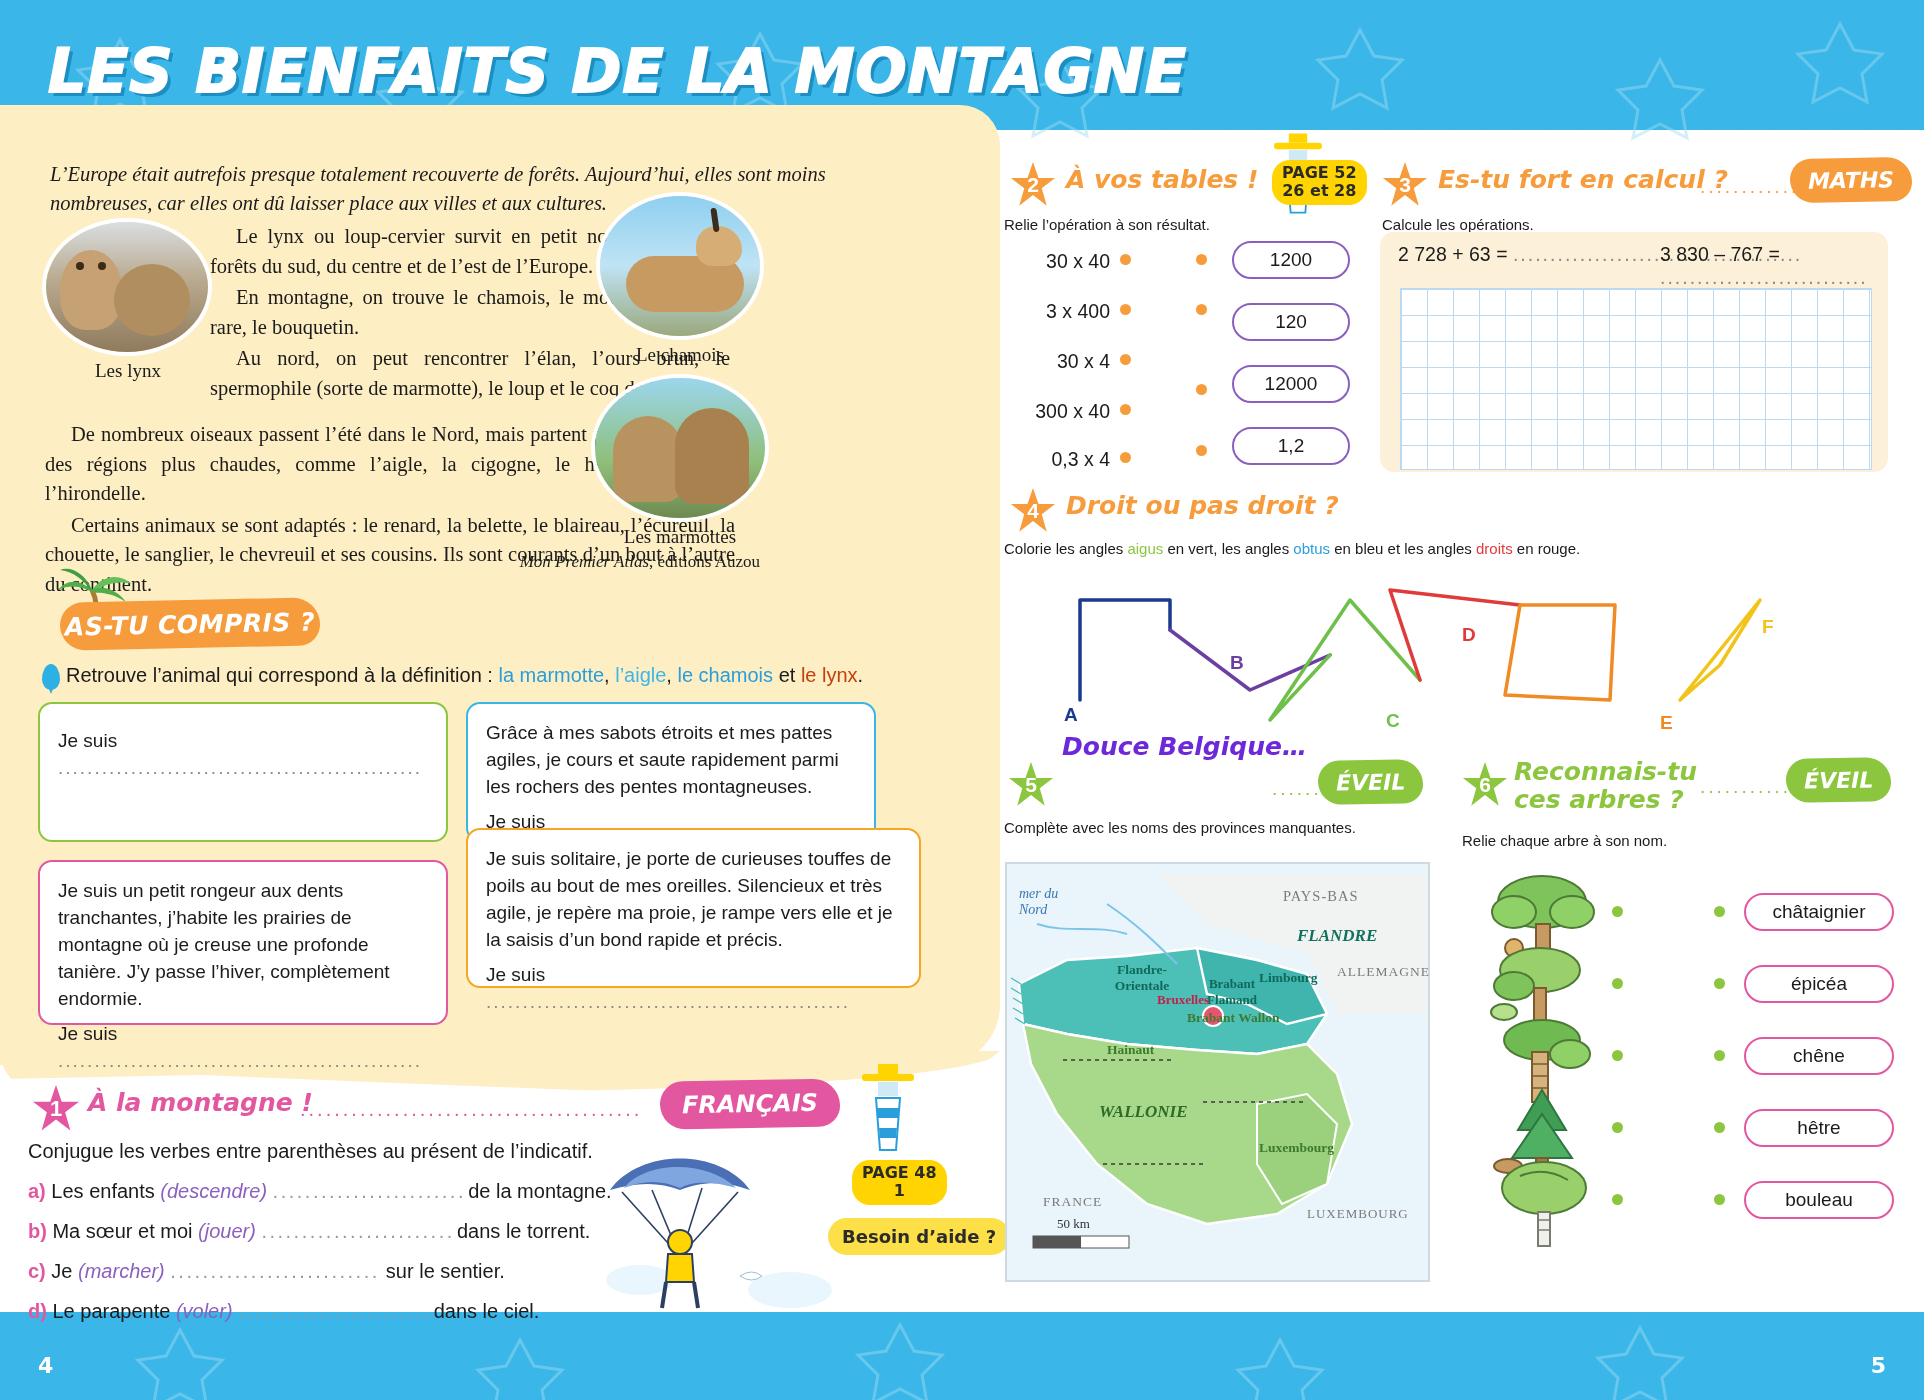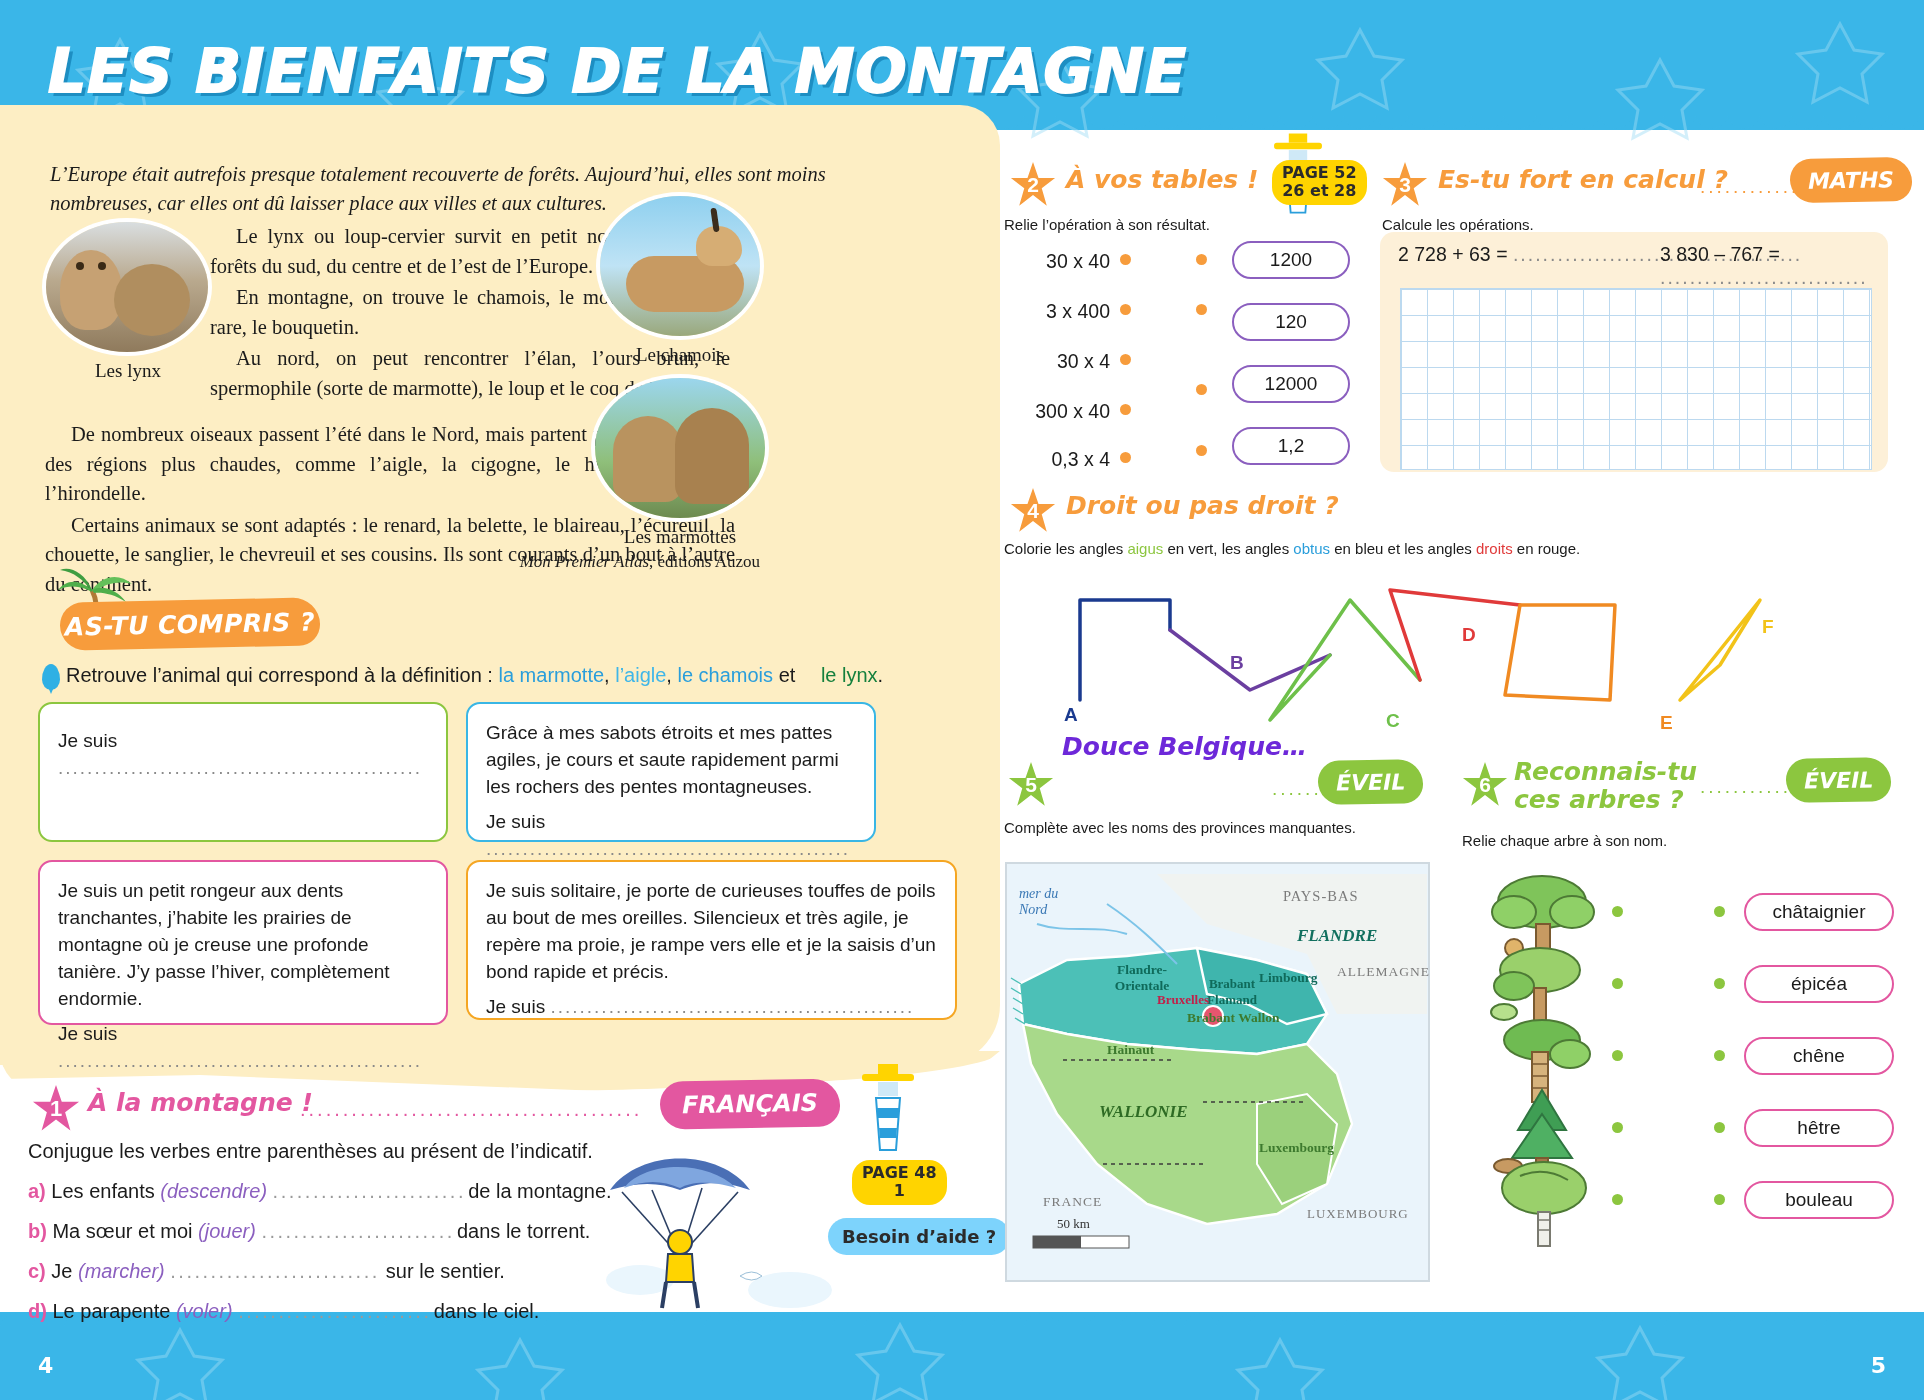--- a/index.html
+++ b/index.html
@@ -125,30 +125,30 @@
   .palm { position:absolute; left:52px; top:560px; width:90px; height:70px; }
   .consigne {
     position:absolute; left:66px; top:664px; width:880px;
     font-size:20px; color:#1b1b1b;
   }
   .pin {
     position:absolute; left:42px; top:664px; width:18px; height:26px;
     background:#2fb0e4; border-radius:50% 50% 50% 50%/60% 60% 40% 40%;
   }
   .pin:after{content:"";position:absolute;left:4px;top:18px;width:10px;height:12px;background:#2fb0e4;clip-path:polygon(50% 100%,0 0,100% 0);}
-  .cw-marmotte{color:#2a9edb;} .cw-aigle{color:#3fb6e8;} .cw-chamois{color:#2a9edb;} .cw-lynx{color:#15803d;margin-left:20px;}
+  .cw-marmotte{color:#2a9edb;} .cw-aigle{color:#3fb6e8;} .cw-chamois{color:#2a9edb;} .cw-lynx{color:#c2410c;}
   
   .riddle {
     position:absolute; border:2.5px solid; border-radius:14px; background:#ffffff;
     padding:16px 18px; font-size:19px; line-height:1.42; color:#1b1b1b;
   }
   .r1{ left:38px; top:702px; width:410px; height:140px; border-color:#8cc63f; }
   .r2{ left:466px; top:702px; width:410px; height:140px; border-color:#39b6e5; }
   .r3{ left:38px; top:860px; width:410px; height:165px; border-color:#e357a0; }
-  .r4{ left:466px; top:860px; width:491px; height:160px; border-color:#f5a623; }
+  .r4{ left:466px; top:828px; width:455px; height:160px; border-color:#f5a623; }
   .jesuis { margin-top:8px; }
   .dots { letter-spacing:2px; color:#8a8a8a; }
   
   .ex1-num {
     position:absolute; left:32px; top:1085px; width:48px; height:48px;
     background:#e357a0; clip-path:polygon(50% 0,62% 35%,98% 35%,69% 57%,80% 95%,50% 72%,20% 95%,31% 57%,2% 35%,38% 35%);
     color:#fff; font-weight:bold; font-size:22px; display:flex; align-items:center; justify-content:center;
   }
   .ex1-title {
     position:absolute; left:88px; top:1088px;
@@ -171,21 +171,21 @@
   .leader { display:inline-block; color:#9a9a9a; letter-spacing:2.5px; overflow:hidden; white-space:nowrap; vertical-align:bottom;}
   
   .lh { position:absolute; }
   .page-badge {
     position:absolute; background:#ffd400; border-radius:18px;
     display:flex; flex-direction:column; align-items:center; justify-content:center;
     color:#2b2b2b; font-family:"DejaVu Sans", sans-serif; font-weight:bold; font-size:16px;
     padding:4px 10px; line-height:1.15;
   }
   .besoin {
-    position:absolute; background:#7dd3fc; border-radius:20px; padding:8px 14px;
+    position:absolute; background:#fde047; border-radius:20px; padding:8px 14px;
     font-family:"DejaVu Sans", sans-serif; font-weight:bold; font-size:18px; color:#2b2b2b;
   }
   
   .para { position:absolute; left:590px; top:1130px; width:260px; height:190px; }
   
   .ex-num {
     position:absolute; width:46px; height:46px;
     clip-path:polygon(50% 0,62% 35%,98% 35%,69% 57%,80% 95%,50% 72%,20% 95%,31% 57%,2% 35%,38% 35%);
     color:#fff; font-weight:bold; font-size:21px; display:flex; align-items:center; justify-content:center;
   }

